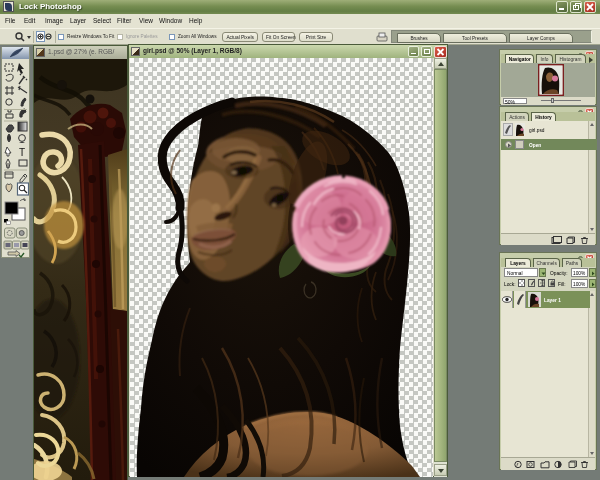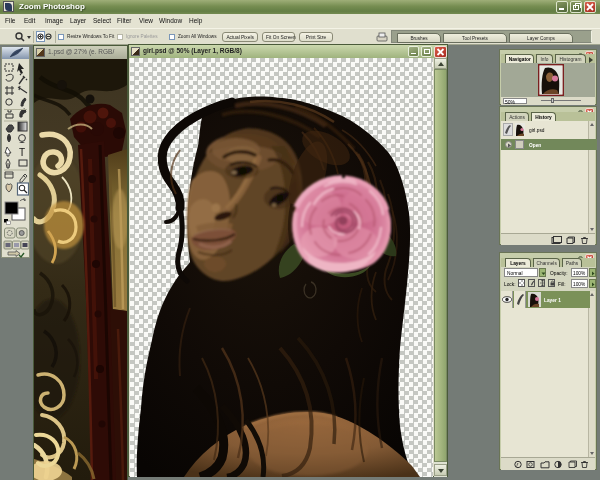--- a/index.html
+++ b/index.html
@@ -36,21 +36,21 @@
 .palx{position:absolute;width:9px;height:9px;top:1px;right:2px;background:linear-gradient(135deg,#e0705c,#b03226);border:1px solid #f0d8d0;border-radius:2px;}
 .tabrow{position:absolute;left:1px;right:1px;height:9px;background:#b9c198;}
 .tab{position:absolute;top:0;height:9px;font-size:6px;border:1px solid #5a6448;border-bottom:none;background:#d2d4bd;color:#333;line-height:8px;border-radius:0 4px 0 0;white-space:nowrap;}.tab i{font-style:normal;display:inline-block;transform:scale(0.8);transform-origin:50% 50%;width:100%;text-align:center;}
 .tab.on{background:#ecebd9;font-weight:bold;color:#000;}
 .palbody{position:absolute;left:1px;right:1px;background:#e7e5d3;}.s6{font-size:6px;transform:scale(0.8);transform-origin:0 50%;white-space:nowrap;}.ga{background:#9cb674;border:1px solid #6a7a50;width:7px;height:9px;}
 </style></head>
 <body>
 
 <div id="titlebar" class="abs">
   <div id="psicon" class="abs"></div>
-  <div class="txt abs">Zoom Photoshop</div>
+  <div class="txt abs">Lock Photoshop</div>
   <div id="btn-min" class="wbtn abs">
       <span class="abs" style="left:2px;bottom:2px;width:5px;height:2px;background:#fff;"></span>
     </div>
   <div id="btn-max" class="wbtn abs">
       <span class="abs" style="left:2px;top:3px;width:6px;height:5px;border:1px solid #fff;"></span>
       <span class="abs" style="left:4px;top:1px;width:6px;height:5px;border:1px solid #fff;border-bottom:none;"></span>
     </div>
   <div id="btn-close" class="wbtn abs">
       <svg width="10" height="10" style="margin:0">
         <path d="M2,2 L8,8 M8,2 L2,8" stroke="#fff" stroke-width="1.8"></path>

